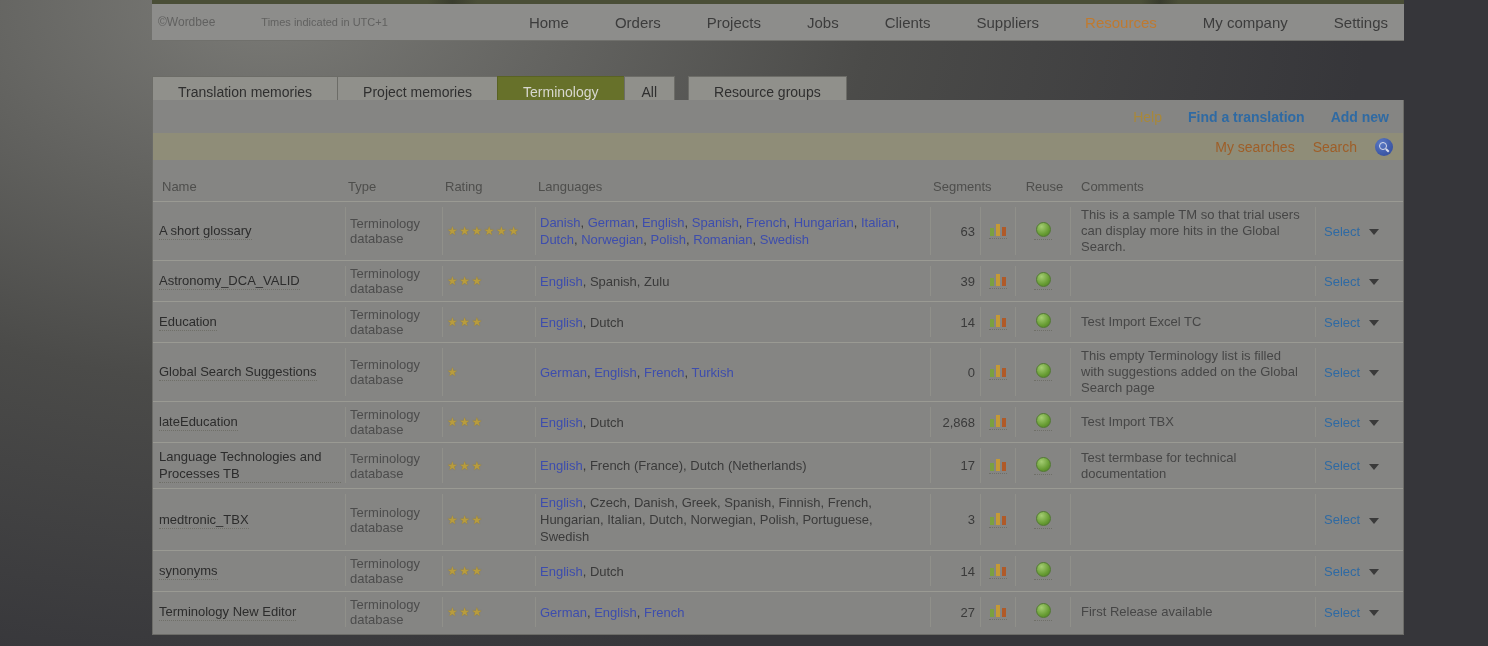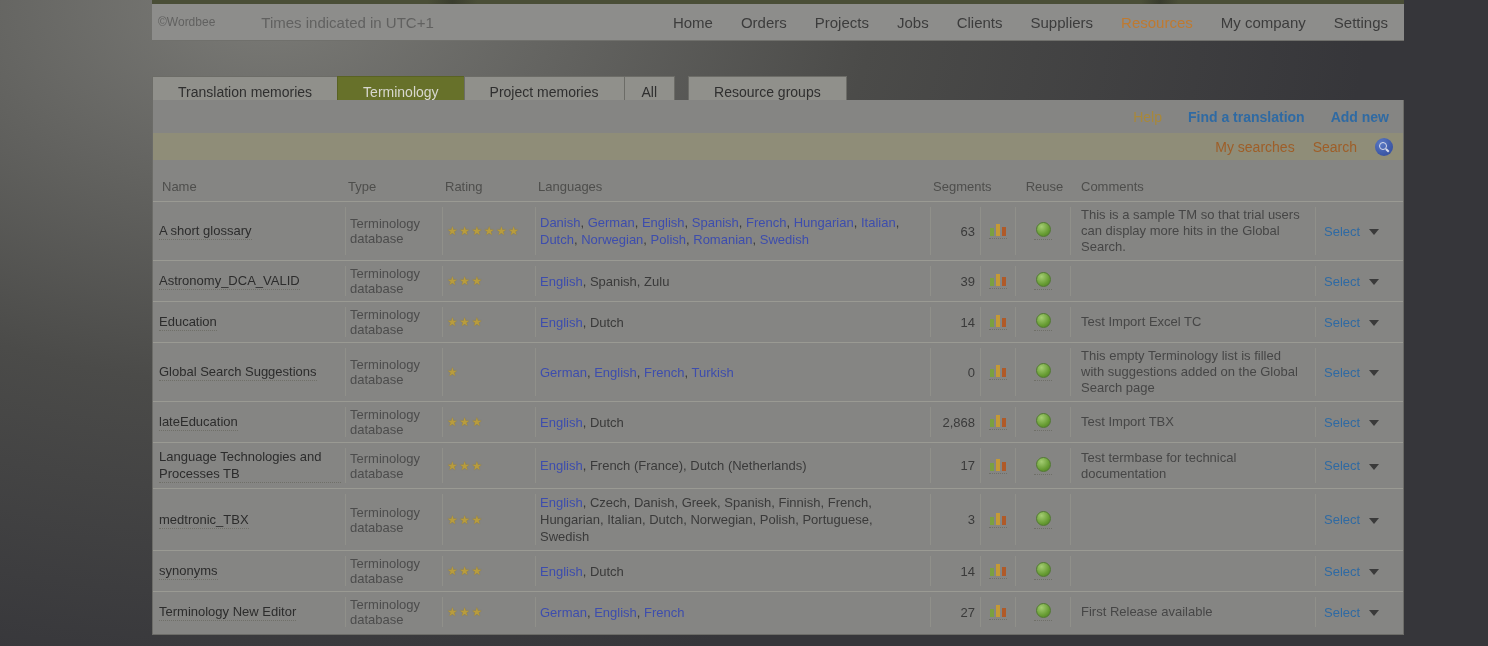--- a/index.html
+++ b/index.html
@@ -10,22 +10,22 @@
     position: relative;
   }
   .top-strip { position:absolute; left:152px; top:0; width:1252px; height:4px;
     background: linear-gradient(90deg,#4a4e37 0%, #4a4e37 22%, #3a3d2e 24%, #4a4e37 26%, #4a4e37 79%, #383b2d 80.5%, #4a4e37 82%, #4a4e37 100%); }
 
   
   .navbar { position:absolute; left:152px; top:4px; width:1252px; height:37px;
     background:#8d8d8b; border-bottom:1px solid #70706c;
     display:flex; align-items:center; }
   .brand { margin-left:6px; font-size:12px; color:#616160; }
-  .tz-note { margin-left:46px; font-size:15px; color:#616160; }
-  .nav-items { margin-left:auto; display:flex; align-items:center; gap:28px; margin-right:16px;
+  .tz-note { margin-left:46px; font-size:11px; color:#616160; }
+  .nav-items { margin-left:auto; display:flex; align-items:center; gap:46px; margin-right:16px;
     font-size:15px; color:#3c3c3c; }
   .nav-item { cursor:pointer; white-space:nowrap; }
   .nav-item.active { color:#bf7a30; }
 
   
   .tabs { position:absolute; left:152px; top:76px; height:32px; display:flex; }
   .tab { background:#90908b; border:1px solid #6c6c67; margin-right:-1px;
     display:flex; align-items:center; justify-content:center;
     font-size:14px; color:#2f2f2f; padding:0 25px; white-space:nowrap; cursor:pointer; }
   .tab.tab-all { padding:0 17px; }
@@ -107,22 +107,22 @@
       <span class="nav-item">Clients</span>
       <span class="nav-item">Suppliers</span>
       <span class="nav-item active">Resources</span>
       <span class="nav-item">My company</span>
       <span class="nav-item">Settings</span>
     </div>
 </div>
 
 <div class="tabs" id="tabs">
     <div class="tab">Translation memories</div>
+    <div class="tab">Project memories</div>
     <div class="tab active">Terminology</div>
-    <div class="tab">Project memories</div>
     <div class="tab tab-all">All</div>
     <div class="tab gap-before">Resource groups</div>
   </div>
 
 <div class="panel">
   <div class="toolbar-row">
     <span class="link-help">Help</span>
     <span class="link-strong">Find a translation</span>
     <span class="link-strong">Add new</span>
   </div>

